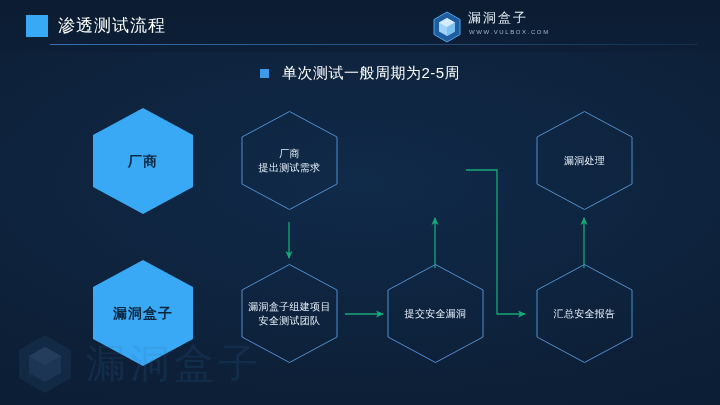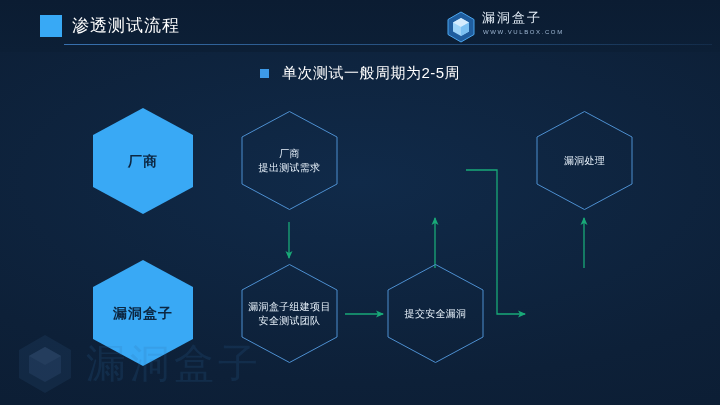--- a/index.html
+++ b/index.html
@@ -16,21 +16,21 @@
       radial-gradient(120% 90% at 50% 45%, #102a49 0%, #0d2038 55%, #0b1b30 100%);
     overflow:hidden;
   }
   
   #topband{
     position:absolute;left:0;top:0;width:720px;height:52px;
     background:linear-gradient(180deg,#0b1c32 0%,#0c1f36 100%);
   }
 
   
-  #header{position:absolute;left:16px;top:0;width:576px;height:52px;}
+  #header{position:absolute;left:2px;top:0;width:576px;height:52px;}
   #hdr-square{
     position:absolute;left:24px;top:15px;width:22px;height:22px;
     background:#38a9f5;
   }
   #hdr-title{
     position:absolute;left:56px;top:13px;
     font-size:17px;color:#ffffff;letter-spacing:1px;
     line-height:26px;white-space:nowrap;
   }
   #hdr-rule{
@@ -192,20 +192,26 @@
 安全测试团队</div>
   </div>
 
   <div class="hex" style="left:385px;top:263px;width:101px;height:101px;">
     <svg width="101" height="101" viewBox="0 0 101 101">
       <polygon points="50.5,1.5 98,27 98,74 50.5,99.5 3,74 3,27" fill="none" stroke="#4d8fd0" stroke-width="1"></polygon>
     </svg>
     <div class="hex-label">提交安全漏洞</div>
   </div>
 
+  <div class="hex" style="left:534px;top:263px;width:101px;height:101px;">
+    <svg width="101" height="101" viewBox="0 0 101 101">
+      <polygon points="50.5,1.5 98,27 98,74 50.5,99.5 3,74 3,27" fill="none" stroke="#4d8fd0" stroke-width="1"></polygon>
+    </svg>
+    <div class="hex-label">汇总安全报告</div>
+  </div>
 
   <div id="watermark">
     <div id="wm-mark">
       <svg width="62" height="62" viewBox="0 0 62 62">
         <polygon points="31,2 57,17 57,45 31,60 5,45 5,17" fill="#2a4f77" opacity="0.75"></polygon>
         <polygon points="31,14 47,23 47,40 31,49 15,40 15,23" fill="#43699a"></polygon>
         <polygon points="31,14 47,23 31,32 15,23" fill="#5b82b4"></polygon>
       </svg>
     </div>
     <div id="wm-text">漏洞盒子</div>

